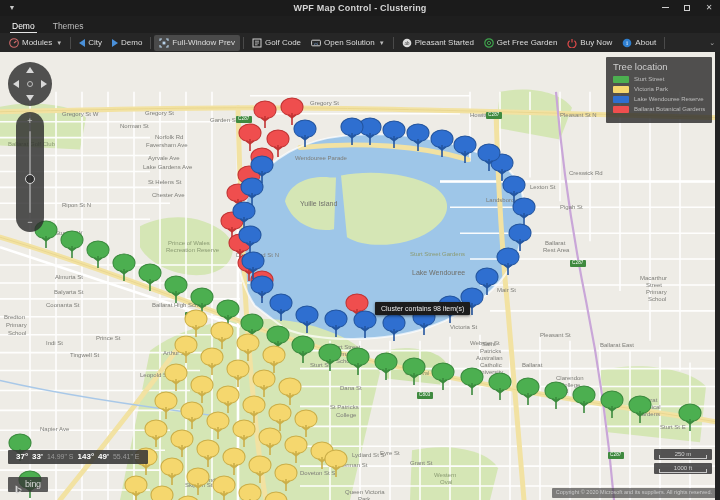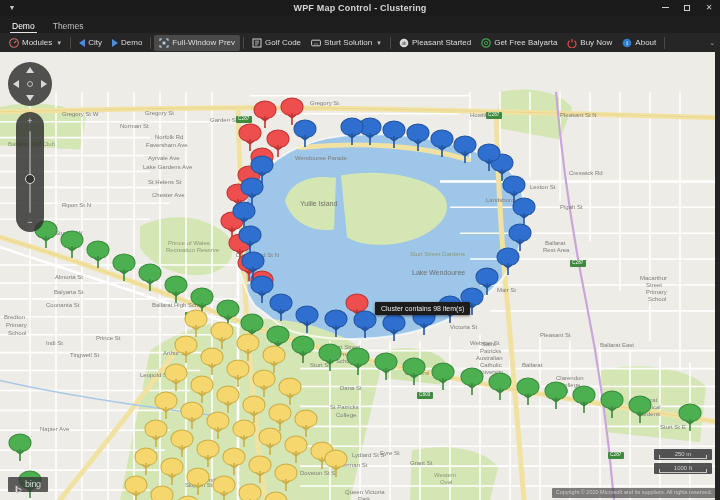--- a/index.html
+++ b/index.html
@@ -241,21 +241,21 @@
       <span>Golf Code</span>
     </div>
 
     <div class="tbtn">
       <span class="ico">
         <svg viewBox="0 0 10 10">
             <rect x=".6" y="2.2" width="8.8" height="5.6" rx="1" fill="none" stroke="#cfcfcf" stroke-width="1"></rect>
             <text x="5" y="6.6" font-size="4" fill="#7fa7d6" text-anchor="middle" font-family="monospace">vs</text>
           </svg>
       </span>
-      <span>Sturt Solution</span>
+      <span>Open Solution</span>
       <span class="caret-sm">▼</span>
     </div>
 
     <div class="tsep"></div>
 
     <div class="tbtn">
       <span class="ico">
         <svg viewBox="0 0 10 10">
             <circle cx="5" cy="5" r="4.3" fill="#dcdcdc"></circle>
             <text x="5" y="7" font-size="5.4" fill="#333" text-anchor="middle" font-family="serif">ab</text>
@@ -264,21 +264,21 @@
       <span>Pleasant Started</span>
     </div>
 
     <div class="tbtn">
       <span class="ico">
         <svg viewBox="0 0 10 10">
             <circle cx="5" cy="5" r="4.2" fill="none" stroke="#3fa34d" stroke-width="1.2"></circle>
             <circle cx="5" cy="5" r="1.6" fill="none" stroke="#3fa34d" stroke-width="1"></circle>
           </svg>
       </span>
-      <span>Get Free Balyarta</span>
+      <span>Get Free Garden</span>
     </div>
 
     <div class="tbtn">
       <span class="ico">
         <svg viewBox="0 0 10 10">
             <path d="M2.6 2.8a4 4 0 1 0 4.8 0" stroke="#e04a4a" stroke-width="1.2" fill="none"></path>
             <path d="M5 1v3.6" stroke="#e04a4a" stroke-width="1.2"></path>
           </svg>
       </span>
       <span>Buy Now</span>
@@ -1205,21 +1205,48 @@
         <i class="np-dot"></i>
       </div>
 
       <div class="zoomslider">
         <span class="zs-sign">+</span>
         <i class="zs-track"></i>
         <i class="zs-thumb"></i>
         <span class="zs-sign">−</span>
       </div>
 
-
+      <div class="legend">
+        <div class="legend-title">Tree location</div>
+        <div class="legend-row">
+          <i class="legend-sw" style="background:#4caf50"></i>
+          <span class="legend-lbl">Sturt Street</span>
+        </div>
+        <div class="legend-row">
+          <i class="legend-sw" style="background:#f5d76e"></i>
+          <span class="legend-lbl">Victoria Park</span>
+        </div>
+        <div class="legend-row">
+          <i class="legend-sw" style="background:#2f6fd0"></i>
+          <span class="legend-lbl">Lake Wendouree Reserve</span>
+        </div>
+        <div class="legend-row">
+          <i class="legend-sw" style="background:#ef4e4e"></i>
+          <span class="legend-lbl">Ballarat Botanical Gardens</span>
+        </div>
+      </div>
+
+      <div class="coordbar">
+        <span class="c-strong">37°</span>
+        <span class="c-strong">33'</span>
+        <span class="c-dim">14.99" S</span>
+        <span class="c-strong">143°</span>
+        <span class="c-strong">49'</span>
+        <span class="c-dim">55.41" E</span>
+      </div>
 
       <div class="binglogo">
         <span class="bing-mark">
           <svg viewBox="0 0 7 9" width="7" height="9">
               <path d="M.6.5 L2.4 1.2 V7.4 L6.4 5.2 L3.6 4 L2.4 2.2 L6.4 4 V6 L2.4 8.5 L.6 7.6 Z" fill="#d5d5d5"></path>
             </svg>
         </span>
         <span class="bing-text">bing</span>
       </div>
 

